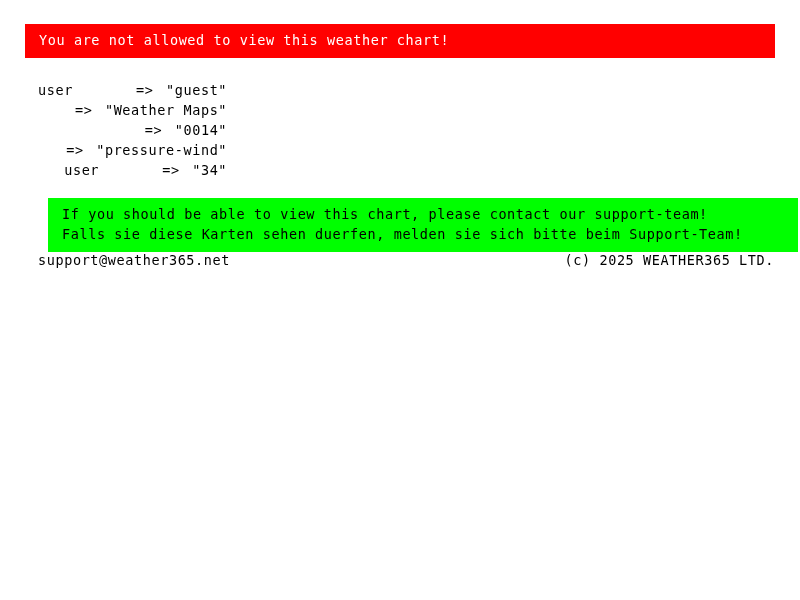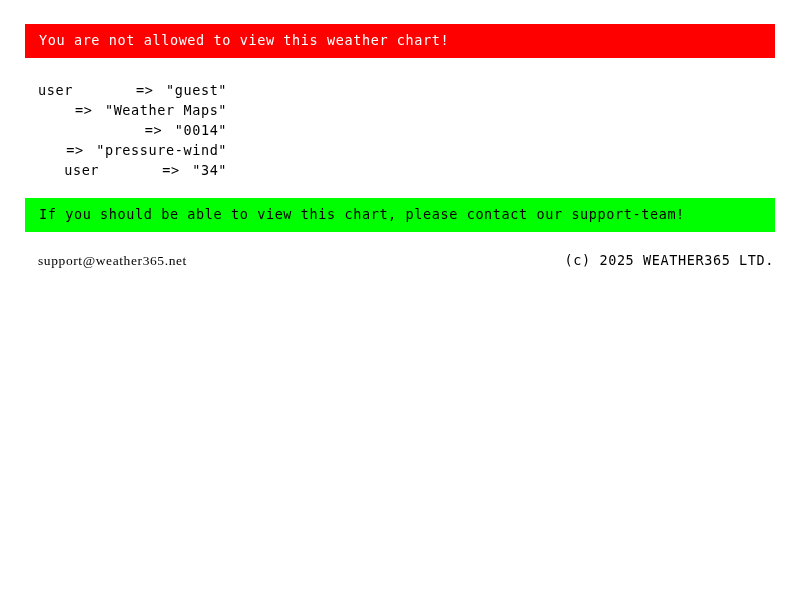--- a/index.html
+++ b/index.html
@@ -32,20 +32,21 @@
   }
   .banner-error {
     top: 24px;
     background: #ff0000;
     color: #ffffff;
   }
   .banner-info {
     top: 198px;
     background: #00ff00;
     color: #000000;
+    margin-left: 23px;
   }
   .banner-line {
     font-family: "DejaVu Sans Mono", "Liberation Mono", monospace;
     font-size: 13.5px;
     line-height: 20px;
     letter-spacing: 0.6px;
     white-space: pre;
   }
   .params {
     position: absolute;
@@ -81,21 +82,21 @@
     top: 250px;
     width: 736px;
     display: flex;
     justify-content: space-between;
     align-items: baseline;
     font-size: 13.5px;
     letter-spacing: 0.6px;
     line-height: 20px;
     white-space: pre;
   }
-  .footer-left { text-align: right; font-family: Liberation Serif, serif; }
+  .footer-left { text-align: right; }
   .footer-right { text-align: center; }
 </style>
 </head>
 <body>
 
 <div class="page">
 
   <div class="banner banner-error">
     <div class="banner-line">You are not allowed to view this weather chart!</div>
   </div>
@@ -120,20 +121,21 @@
     </div>
     <div class="param-row">
       <span class="param-key">user</span>
       <span class="param-arrow">=&gt;</span>
       <span class="param-val">"34"</span>
     </div>
   </div>
 
   <div class="banner banner-info">
     <div class="banner-line">If you should be able to view this chart, please contact our support-team!</div>
+    <div class="banner-line">Falls sie diese Karten sehen duerfen, melden sie sich bitte beim Support-Team!</div>
   </div>
 
   <div class="footer">
     <span class="footer-left">support@weather365.net</span>
     <span class="footer-right">(c) 2025 WEATHER365 LTD.</span>
   </div>
 
 </div>
 
 </body></html>

